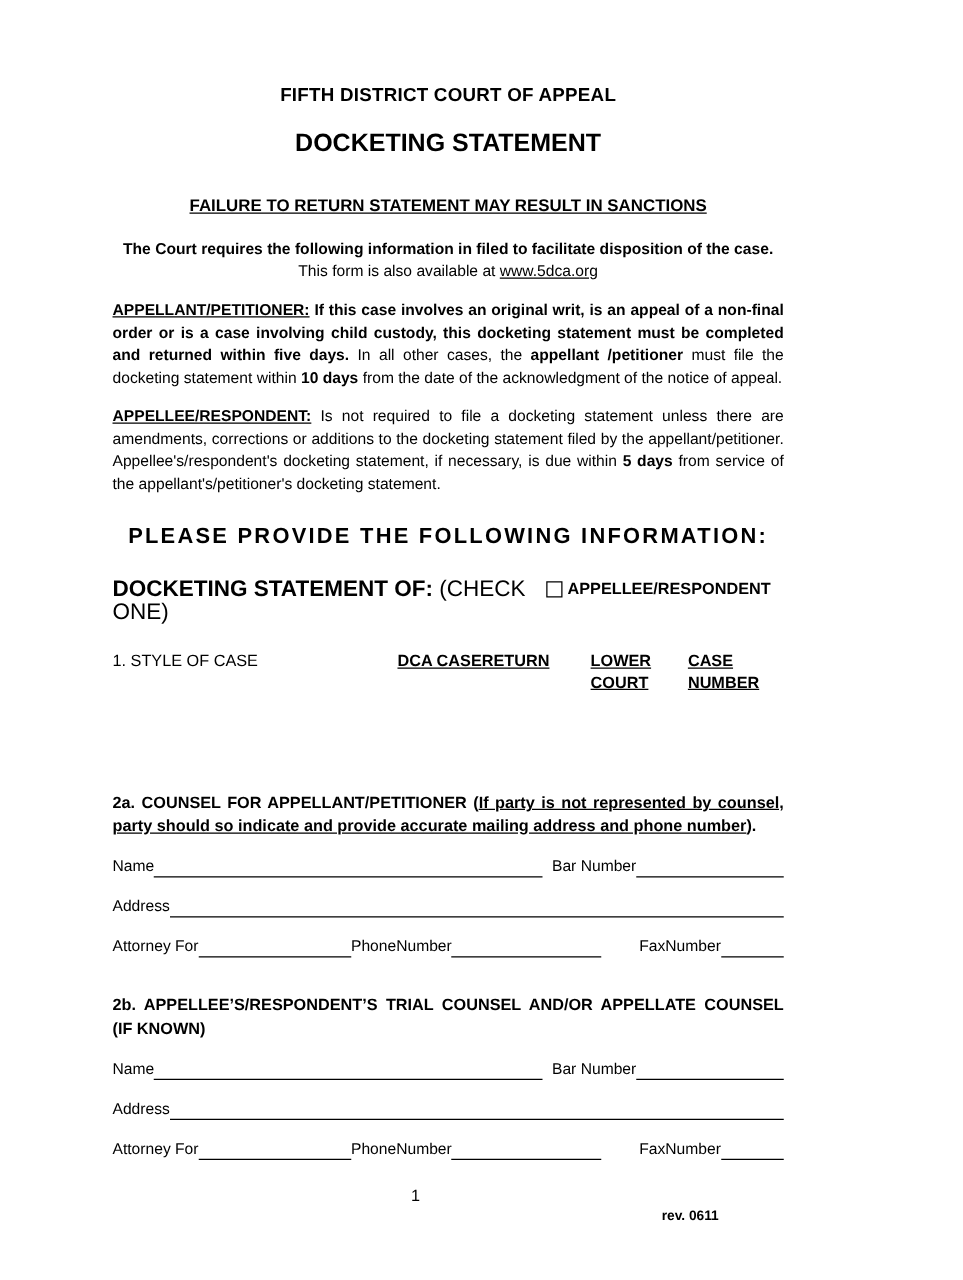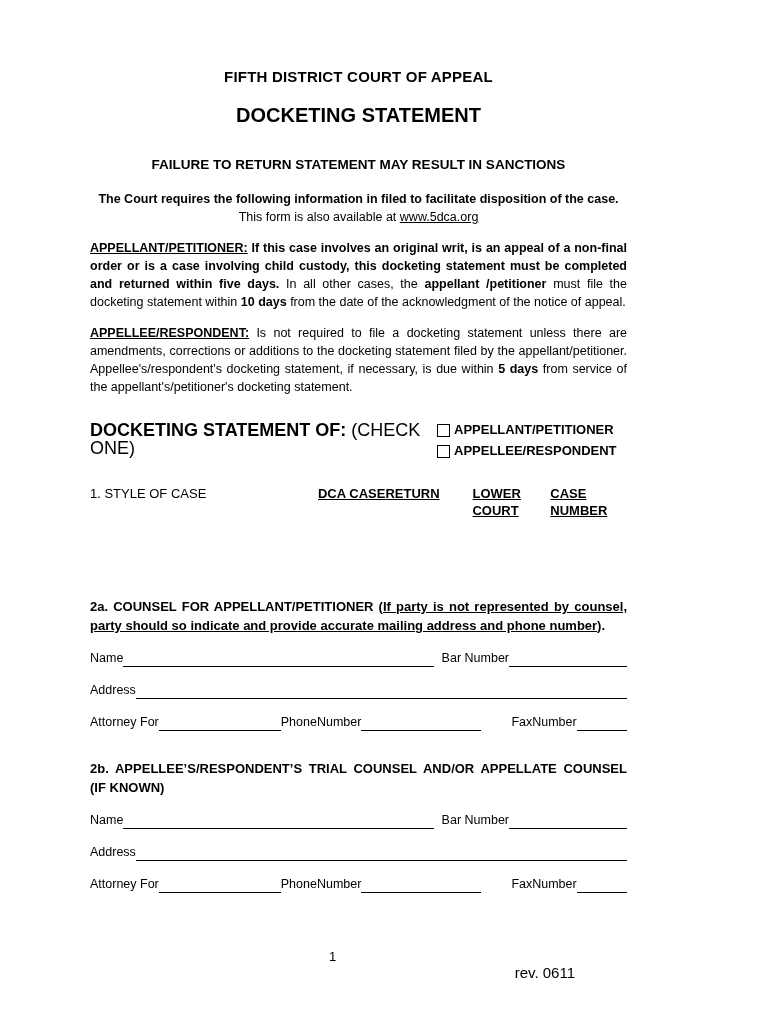--- a/index.html
+++ b/index.html
@@ -14,21 +14,21 @@
     font-family: "Liberation Sans", sans-serif;
     font-size: 12.5px;
     line-height: 18px;
     overflow: hidden;
   }
   .bold { font-weight: bold; }
   .underline { text-decoration: underline; }
 
   .court-title { font-size: 15px; font-weight: bold; text-align: center; letter-spacing: 0.2px; }
   .doc-title { font-size: 20px; font-weight: bold; text-align: center; margin-top: 20px; }
-  .sanctions { margin-top: 32px; font-size: 13.5px; font-weight: bold; text-align: center; }
+  .sanctions { margin-top: 32px; font-size: 13.5px; font-weight: bold; text-align: center; text-decoration: underline; }
   .requirement { margin-top: 16px; font-weight: bold; text-align: center; }
   .availability { text-align: center; }
   .link { color: #000000; text-decoration: underline; cursor: pointer; }
 
   .para { margin-top: 13px; text-align: justify; }
 
   .provide-heading {
     margin-top: 23px;
     font-size: 17.5px;
     font-weight: bold;
@@ -65,46 +65,43 @@
   .flabel { flex: none; white-space: nowrap; }
   .fill-line { border-bottom: 1px solid #000; height: 14px; display: inline-block; }
   .grow { flex: 1; }
   .bar-line { width: 118px; flex: none; }
   .att-line { width: 122px; flex: none; }
   .phone-line { width: 120px; flex: none; }
   .gap-l { margin-left: 8px; }
   .fax-gap { margin-left: 30px; }
 
   .page-number { position: absolute; bottom: 58px; left: 0; width: 100%; text-align: center; font-size: 13px; }
-  .revision { position: absolute; bottom: 42px; right: 90px; font-size: 15px; }
+  .revision { position: absolute; bottom: 42px; right: 90px; font-size: 11px; font-weight: bold; }
 </style>
 </head>
 <body>
 
 <div class="page">
 
   <div class="court-title">FIFTH DISTRICT COURT OF APPEAL</div>
   <div class="doc-title">DOCKETING STATEMENT</div>
 
   <div class="sanctions">FAILURE TO RETURN STATEMENT MAY RESULT IN SANCTIONS</div>
   <div class="requirement">The Court requires the following information in filed to facilitate disposition of the case.</div>
   <div class="availability"><span>This form is also available at </span><span class="link">www.5dca.org</span></div>
 
   <p class="para"><span class="bold underline">APPELLANT/PETITIONER:</span><span class="bold"> If this case involves an original writ, is an appeal of a non-final order or is a case involving child custody, this docketing statement must be completed and returned within five days.</span><span> In all other cases, the </span><span class="bold">appellant /petitioner</span><span> must file the docketing statement within </span><span class="bold">10 days</span><span> from the date of the acknowledgment of the notice of appeal.</span></p>
 
   <p class="para"><span class="bold underline">APPELLEE/RESPONDENT:</span><span> Is not required to file a docketing statement unless there are amendments, corrections or additions to the docketing statement filed by the appellant/petitioner. Appellee's/respondent's docketing statement, if necessary, is due within </span><span class="bold">5 days</span><span> from service of the appellant's/petitioner's docketing statement.</span></p>
 
+  <div class="provide-heading">PLEASE PROVIDE THE FOLLOWING INFORMATION:</div>
 
   <div class="docketing-of">
     <div class="docketing-label"><span class="bold">DOCKETING STATEMENT OF:</span><span> (CHECK ONE)</span></div>
     <div class="options">
-      <div class="option-row">
-        <span class="checkbox"></span>
-        <span class="option-label">APPELLANT/PETITIONER</span>
-      </div>
       <div class="option-row">
         <span class="checkbox"></span>
         <span class="option-label">APPELLEE/RESPONDENT</span>
       </div>
     </div>
   </div>
 
   <div class="style-row">
     <div class="style-heading">1. STYLE OF CASE</div>
     <div class="case-col">

